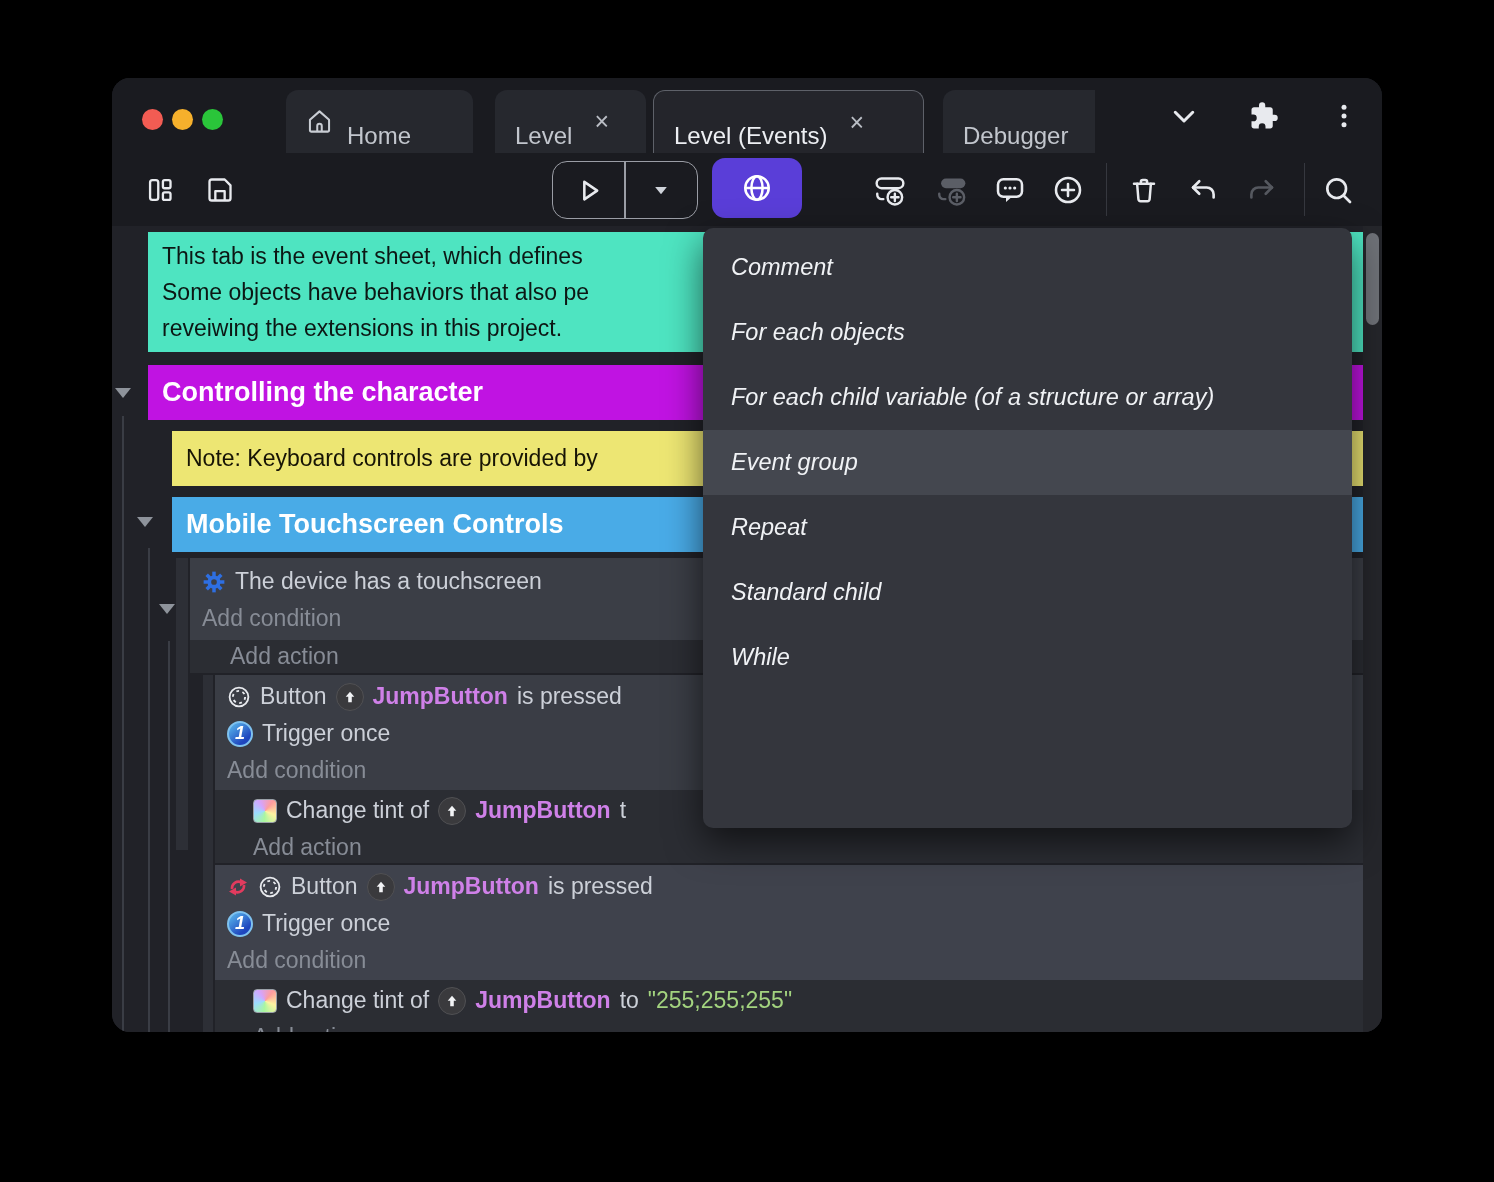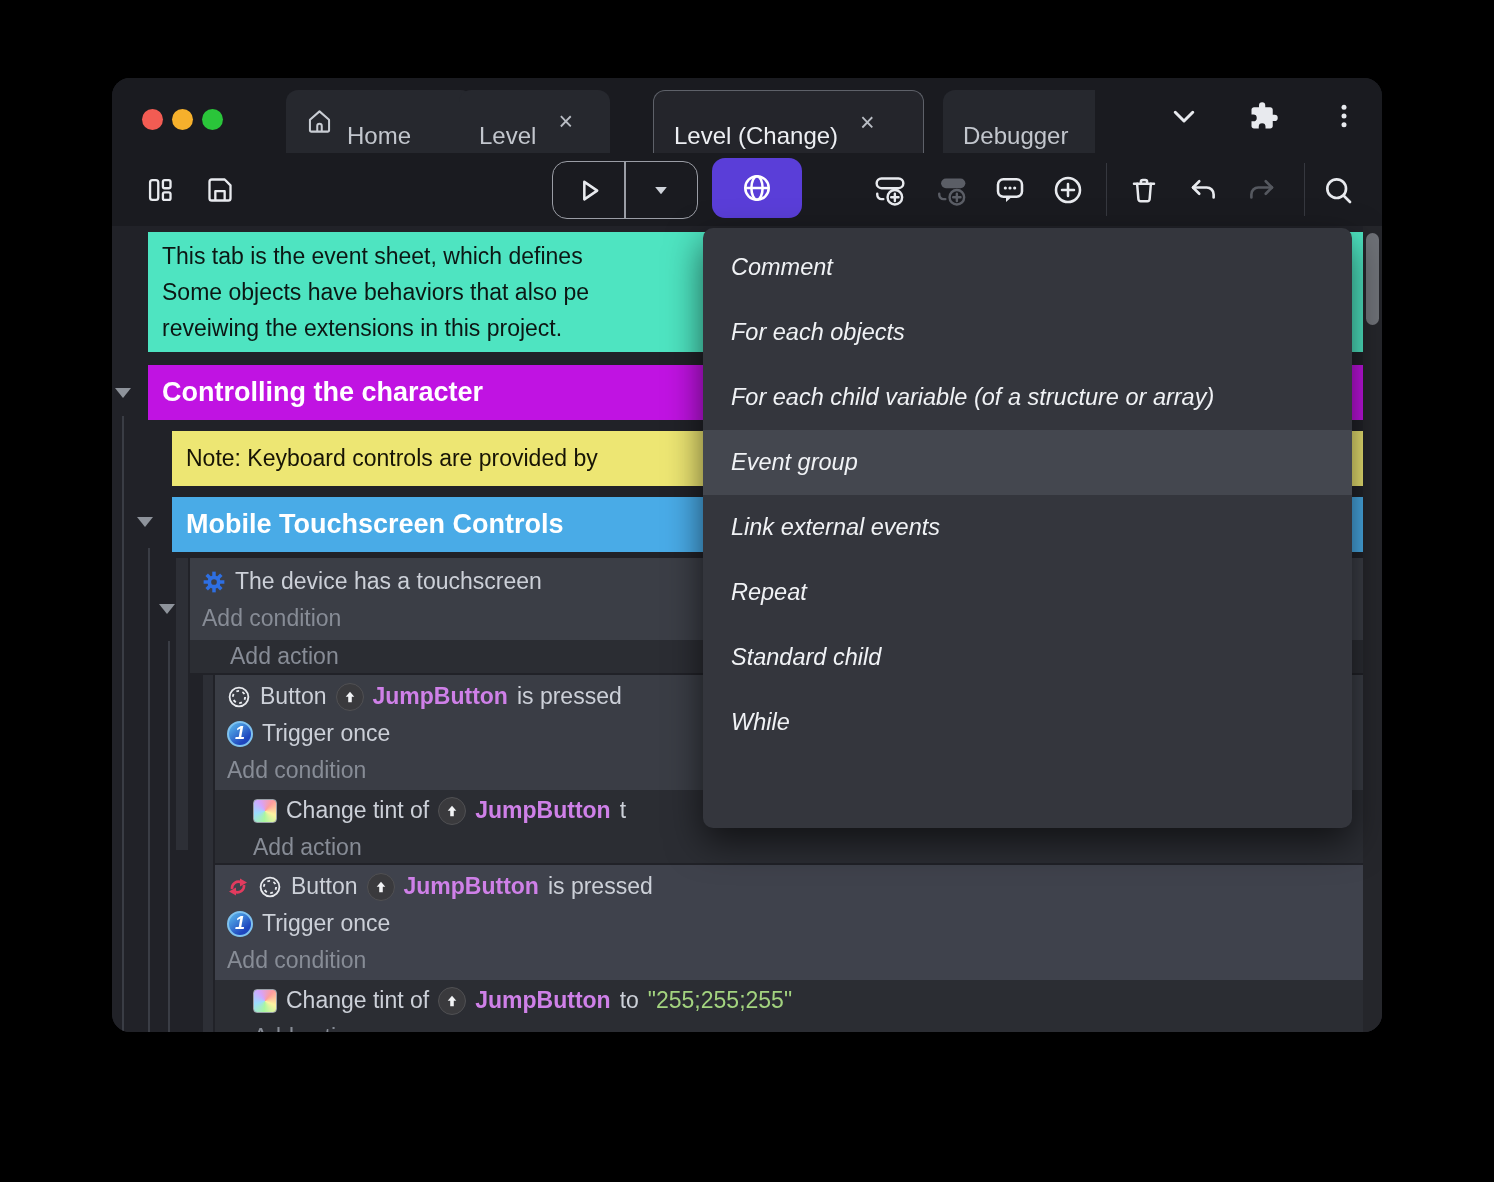--- a/index.html
+++ b/index.html
@@ -76,27 +76,27 @@
       <div class="tlight" style="left:90px;background:#2ac53a"></div>
 
       <div class="tab" style="left:174px;width:187px">
         <svg width="27" height="27" viewBox="0 0 24 24" fill="none" stroke="#c9cdd4" stroke-width="1.8" stroke-linejoin="round">
           <path d="M3.5 10.5 12 3l8.5 7.5V20a1 1 0 0 1-1 1h-15a1 1 0 0 1-1-1z"></path>
           <path d="M10 21v-5a2 2 0 0 1 4 0v5"></path>
         </svg>
         <span class="tab-label">Home</span>
       </div>
 
-      <div class="tab" style="left:347px;width:151px">
+      <div class="tab" style="left:383px;width:151px">
         <span class="tab-label">Level</span>
         <span class="close">×</span>
       </div>
 
       <div class="tab active" style="left:541px;width:271px">
-        <span class="tab-label">Level (Change)</span>
+        <span class="tab-label">Level (Events)</span>
         <span class="close">×</span>
       </div>
 
       <div class="tab" style="left:831px;width:152px;padding-right:0;border-radius:12px 0 0 0">
         <span class="tab-label">Debugger</span>
       </div>
 
       <div class="titlebtn" style="left:1046px">
         <svg width="30" height="30" viewBox="0 0 24 24" fill="none" stroke="#e8eaee" stroke-width="2.4" stroke-linecap="round" stroke-linejoin="round">
           <path d="M5 9l7 7 7-7"></path>
@@ -365,18 +365,17 @@
         <div class="sb-thumb"></div>
       </div>
     </div>
   </div>
 
   <div class="menu">
     <div class="menu-item">Comment</div>
     <div class="menu-item">For each objects</div>
     <div class="menu-item">For each child variable (of a structure or array)</div>
     <div class="menu-item hl">Event group</div>
-    <div class="menu-item">Link external events</div>
     <div class="menu-item">Repeat</div>
     <div class="menu-item">Standard child</div>
     <div class="menu-item">While</div>
   </div>
 </div>
 
 </body></html>

